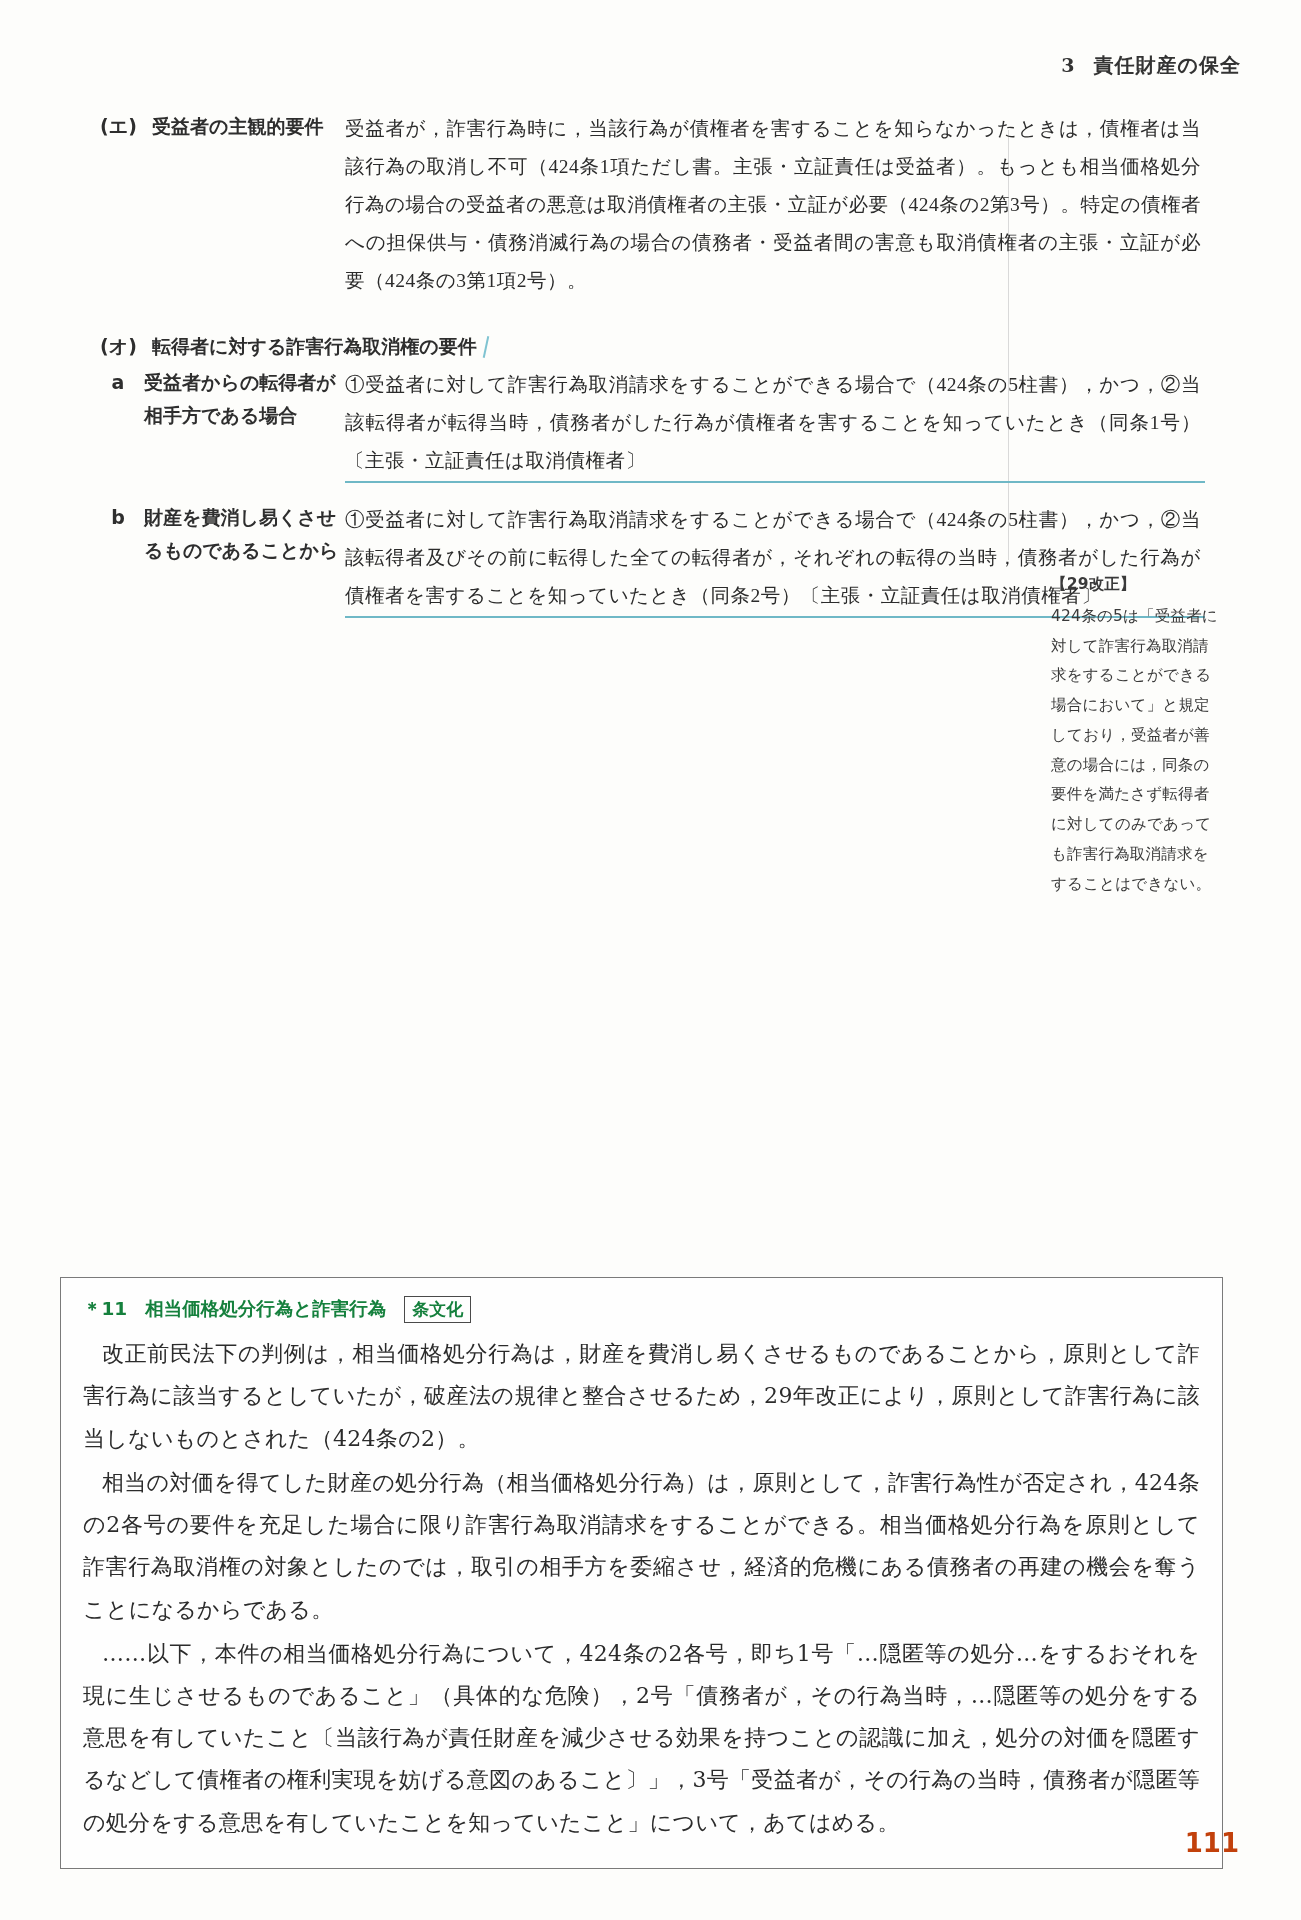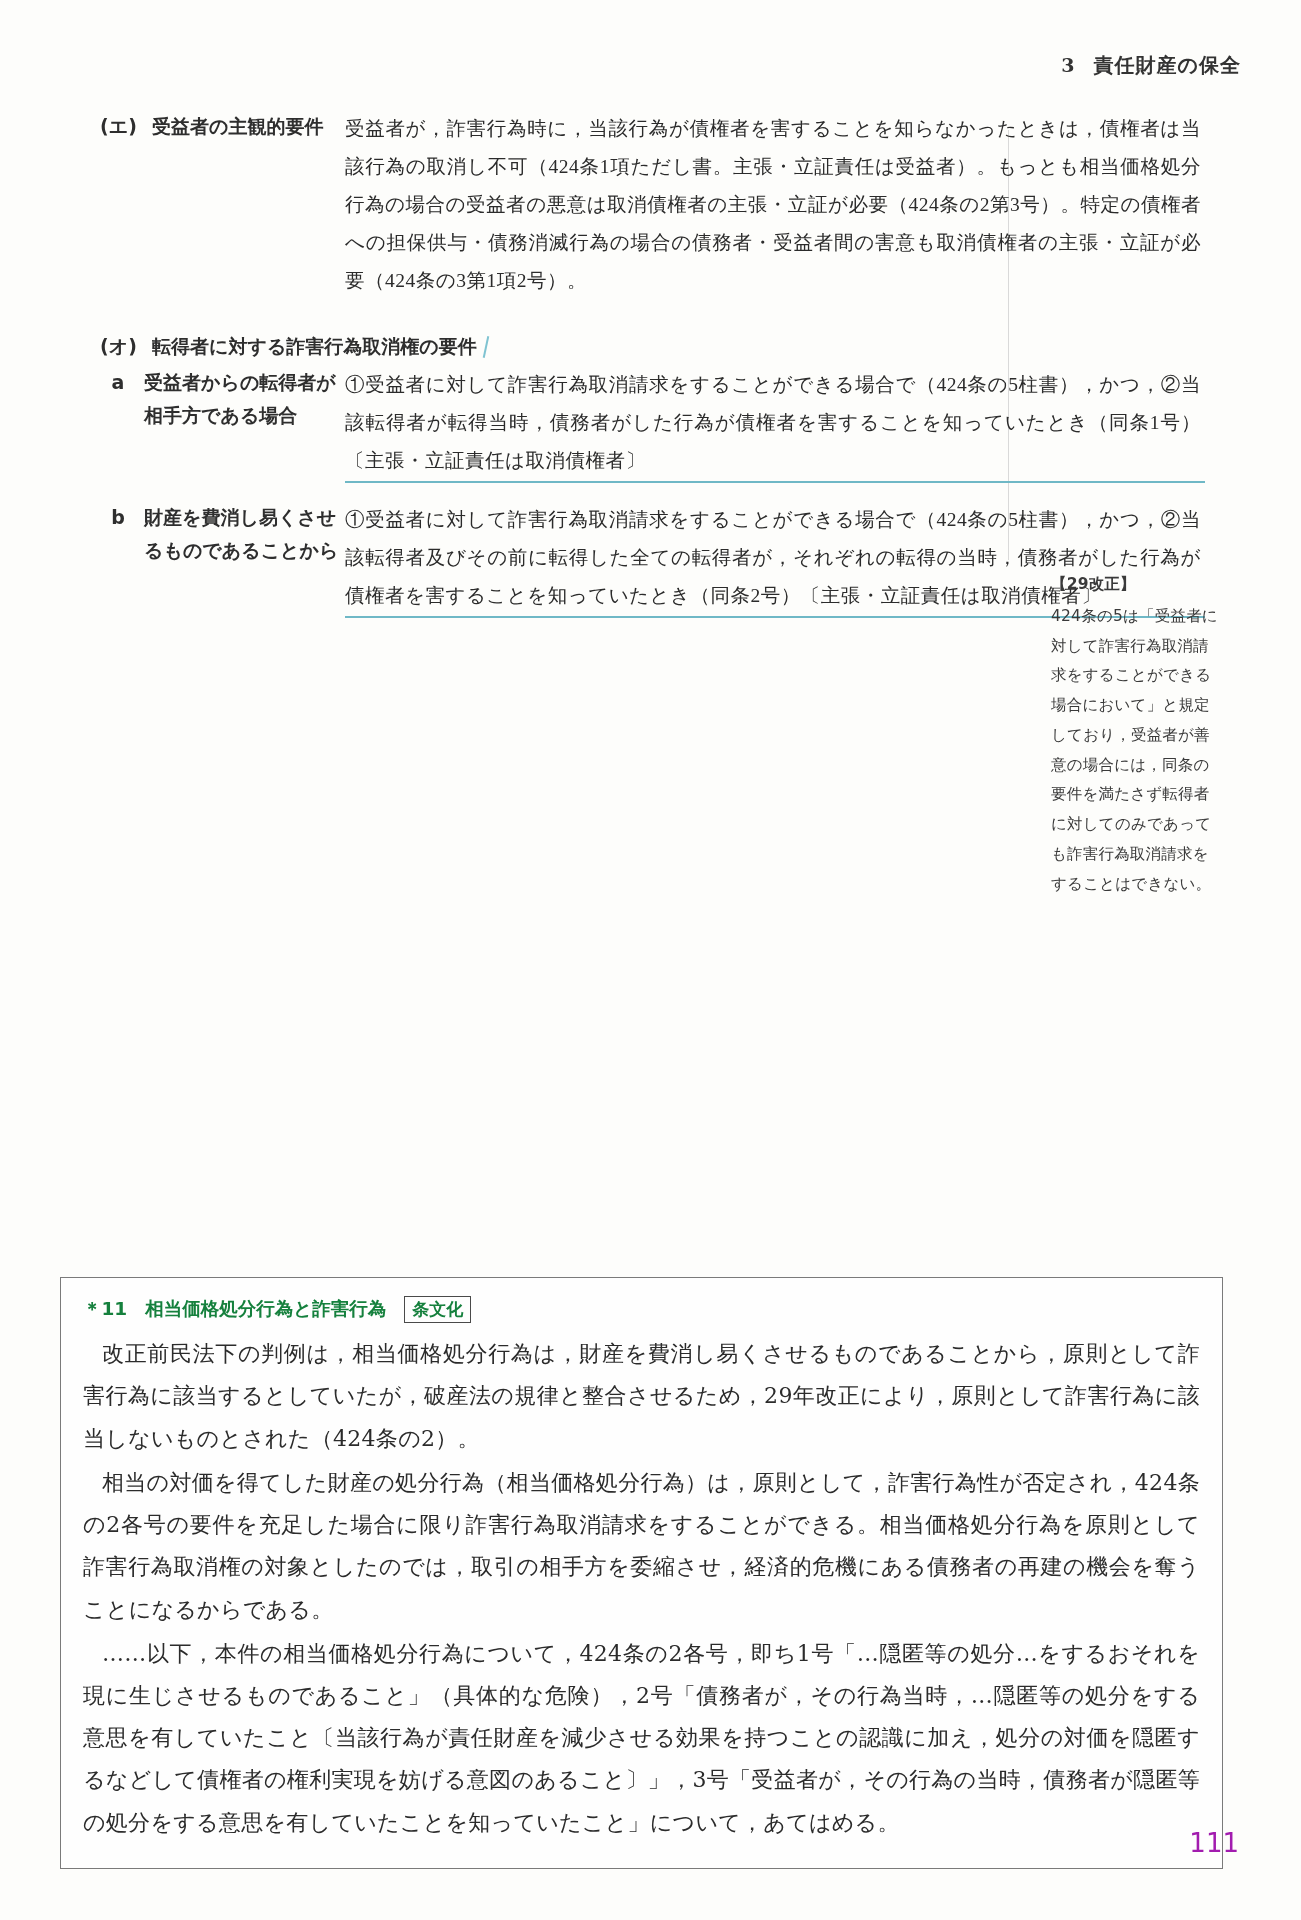--- a/index.html
+++ b/index.html
@@ -173,22 +173,22 @@
     text-indent: 19px;
     letter-spacing: 0.3px;
   }
 
   .page-number {
     position: absolute;
     right: 62px;
     bottom: 62px;
     font-family: "DejaVu Sans", "Liberation Sans", sans-serif;
     font-size: 26px;
-    font-weight: normal;
-    color: #a21caf;
+    font-weight: bold;
+    color: #c2410c;
   }
   .spacer-a { height: 26px; }
   .spacer-b { height: 18px; }
 </style>
 </head>
 <body>
 
 <div class="page">
 
   <div class="running-head">

